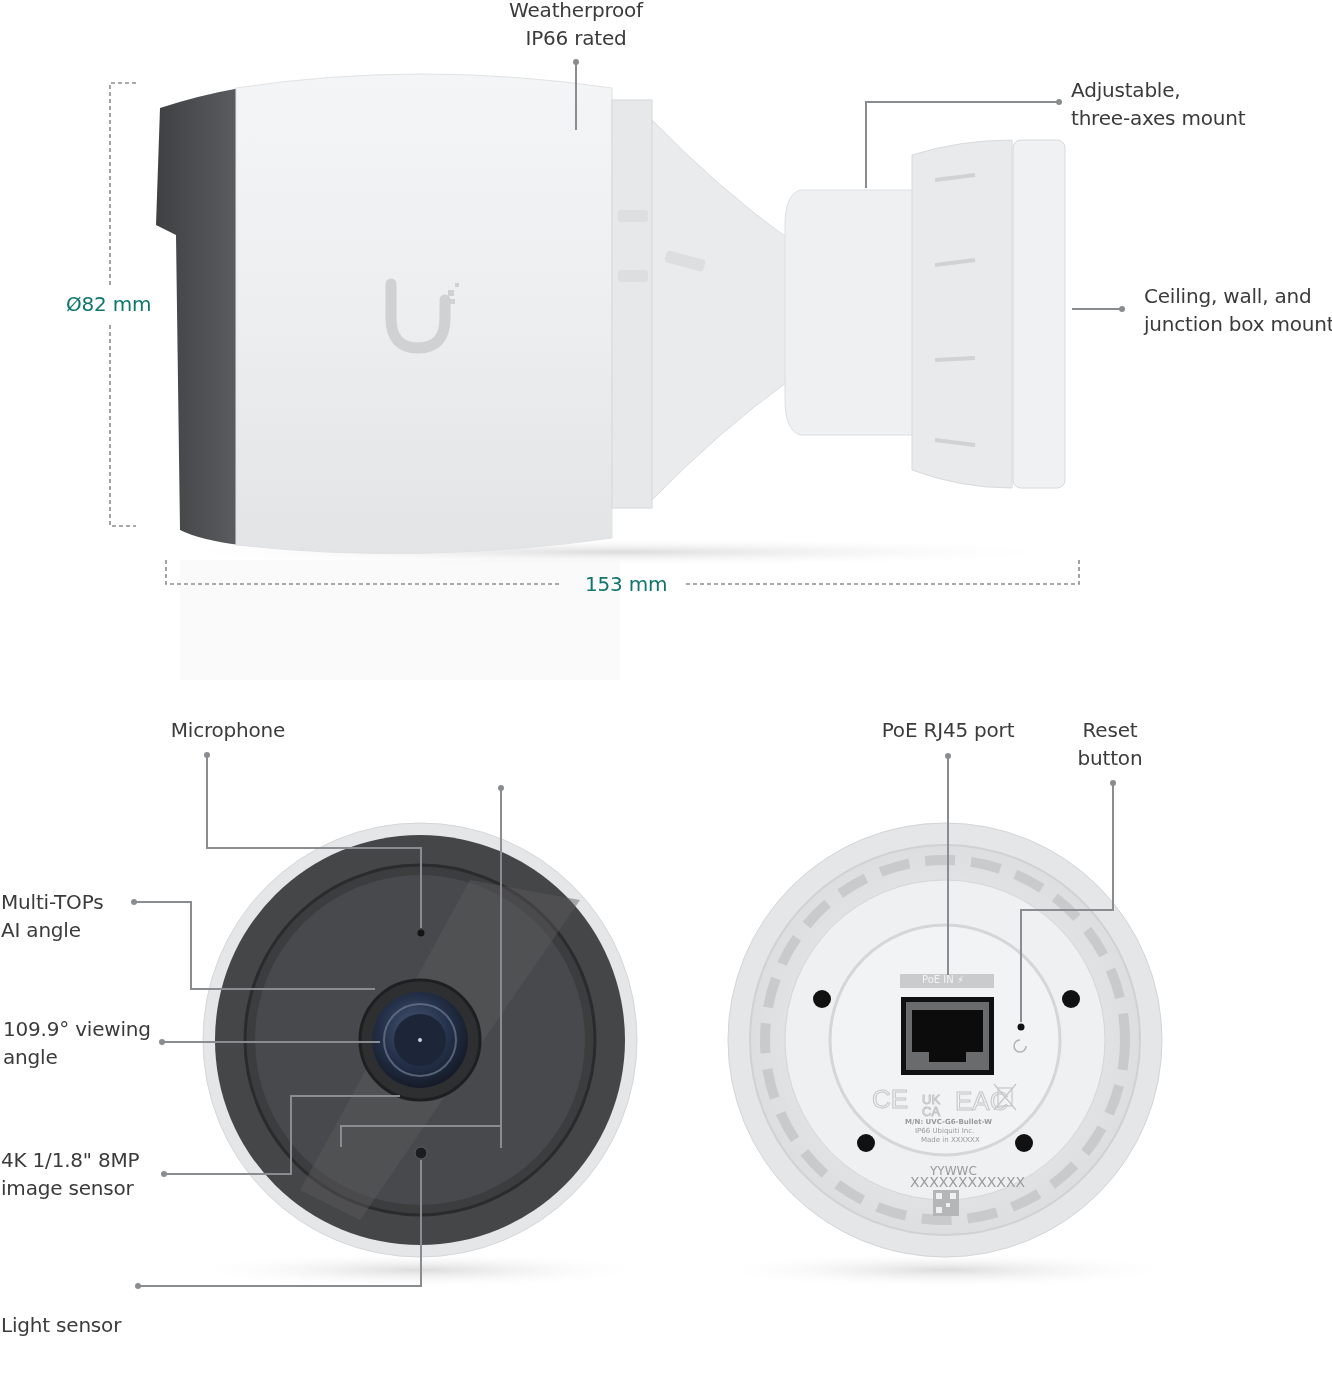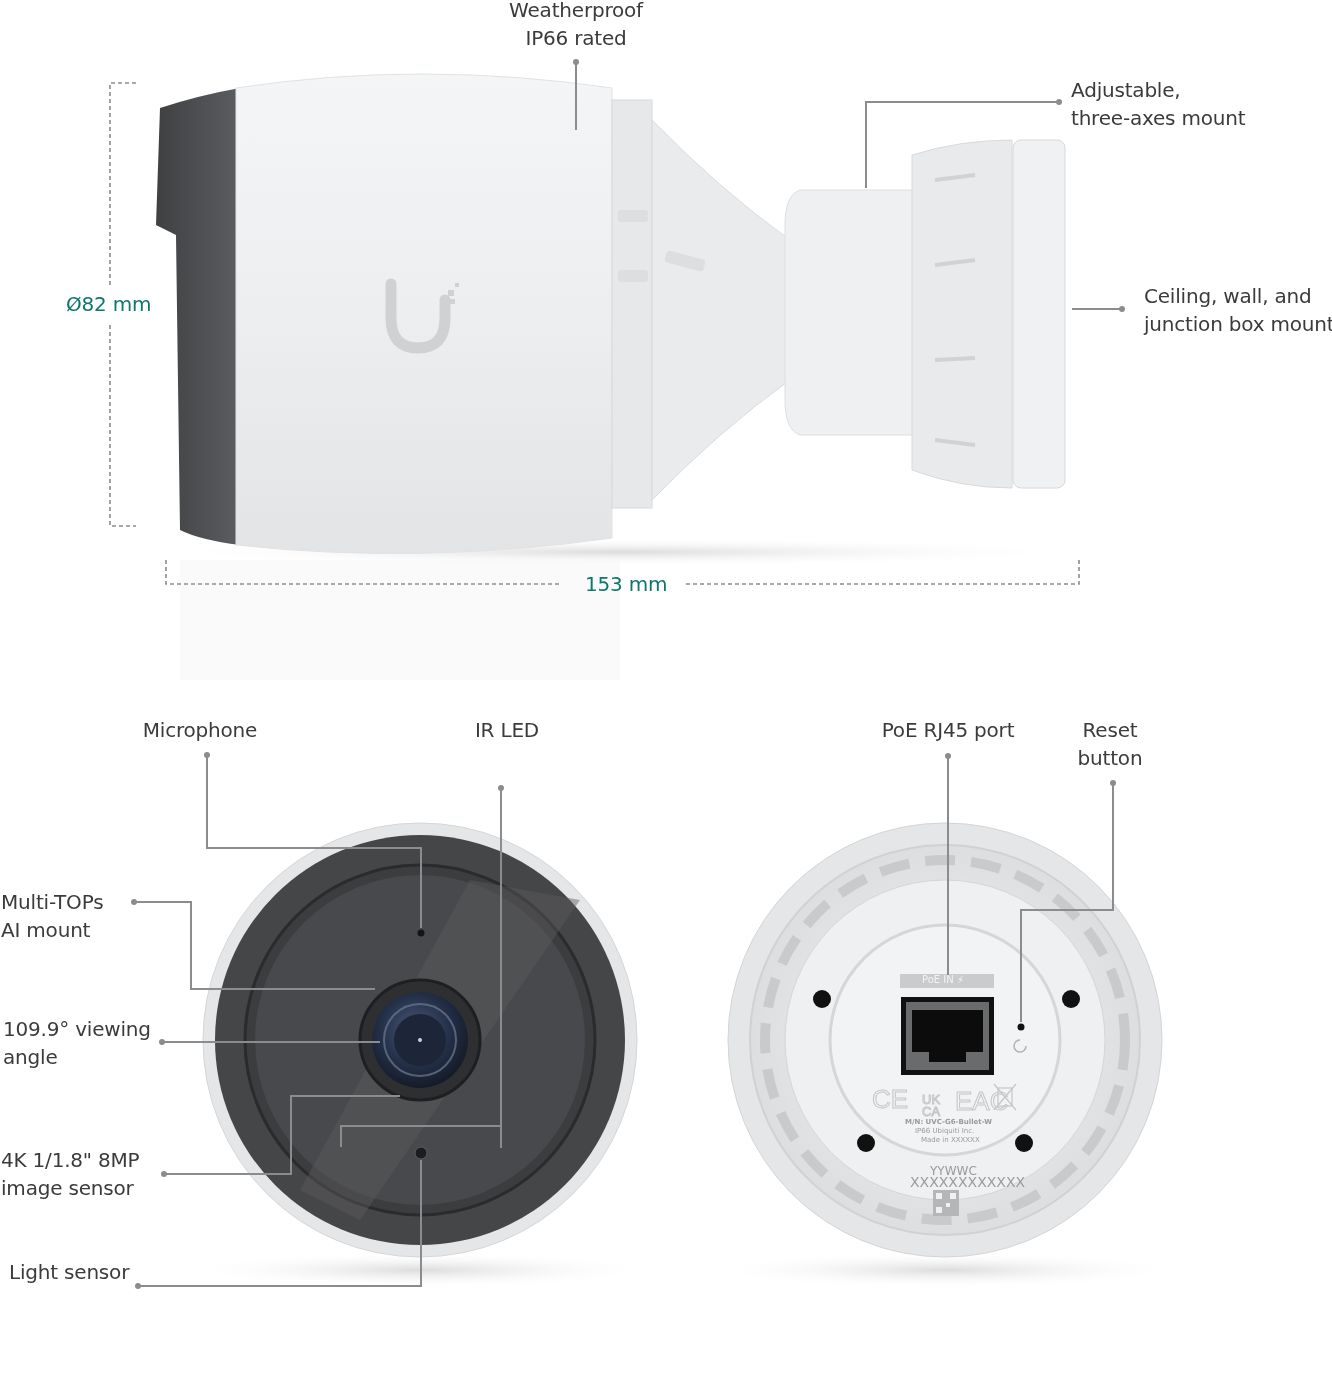--- a/index.html
+++ b/index.html
@@ -196,39 +196,38 @@
   <div>Adjustable,</div>
   <div>three-axes mount</div>
 </div>
 <div class="lbl" style="left:1132px; top:282px;margin-left:12px;">
   <div>Ceiling, wall, and</div>
   <div>junction box mount</div>
 </div>
 <div class="lbl dim" style="left:66px; top:290px;">Ø82 mm</div>
 <div class="lbl dim" style="left:585px; top:570px;">153 mm</div>
 
-<div class="lbl center" style="left:100px; top:716px; width:200px;">
+<div class="lbl center" style="left:128px; top:716px; width:200px;">
   <div>Microphone</div>
 </div>
 <div class="lbl center" style="left:357px; top:716px; width:300px;">
-  <div>IR LED</div>
 </div>
 <div class="lbl" style="left:1px; top:888px;">
   <div>Multi-TOPs</div>
-  <div>AI mount</div>
+  <div>AI angle</div>
 </div>
 <div class="lbl" style="left:3px; top:1015px;">
   <div>109.9° viewing</div>
   <div>angle</div>
 </div>
 <div class="lbl" style="left:1px; top:1146px;">
   <div>4K 1/1.8" 8MP</div>
   <div>image sensor</div>
 </div>
-<div class="lbl" style="left:1px; top:1258px;padding-left:8px;">
+<div class="lbl" style="left:1px; top:1311px;">
   <div>Light sensor</div>
 </div>
 
 <div class="lbl center" style="left:858px; top:716px; width:180px;">
   <div>PoE RJ45 port</div>
 </div>
 <div class="lbl center" style="left:1050px; top:716px; width:120px;">
   <div>Reset</div>
   <div>button</div>
 </div>

